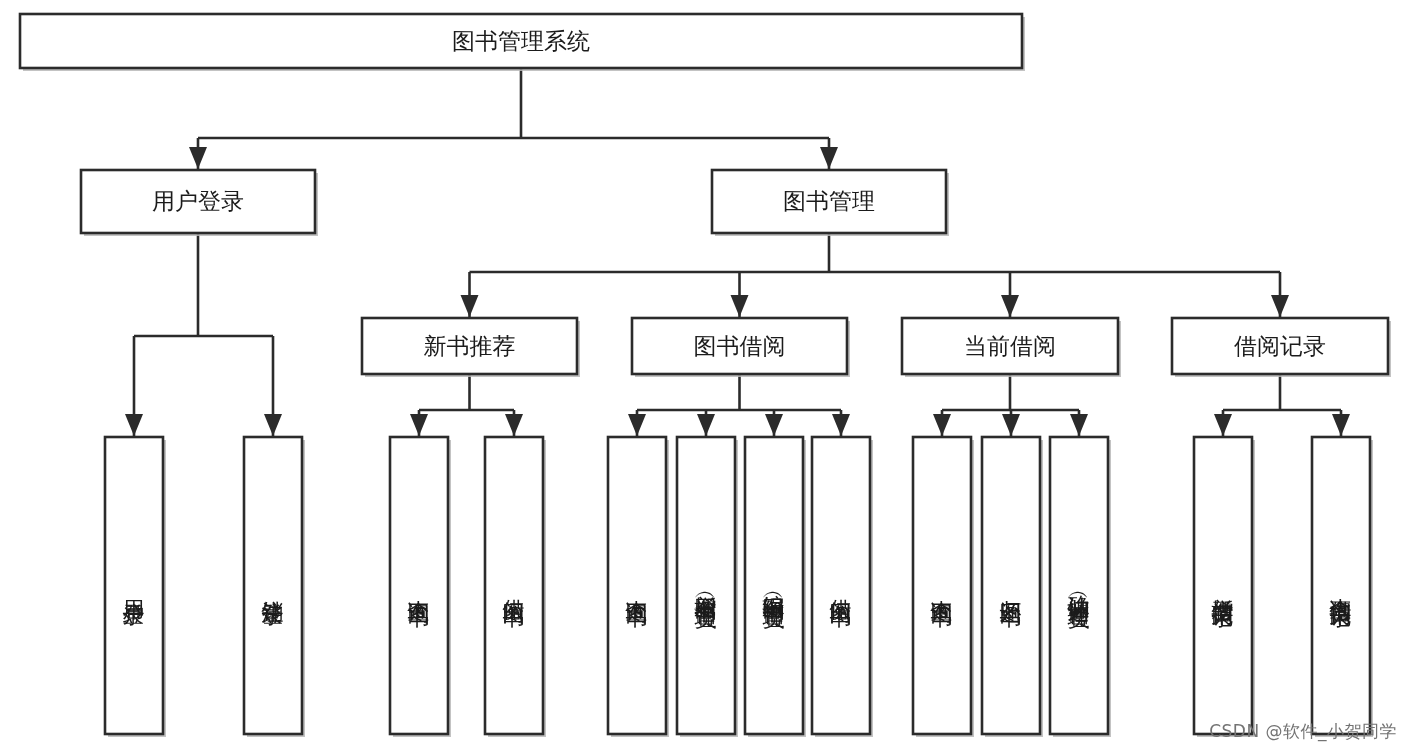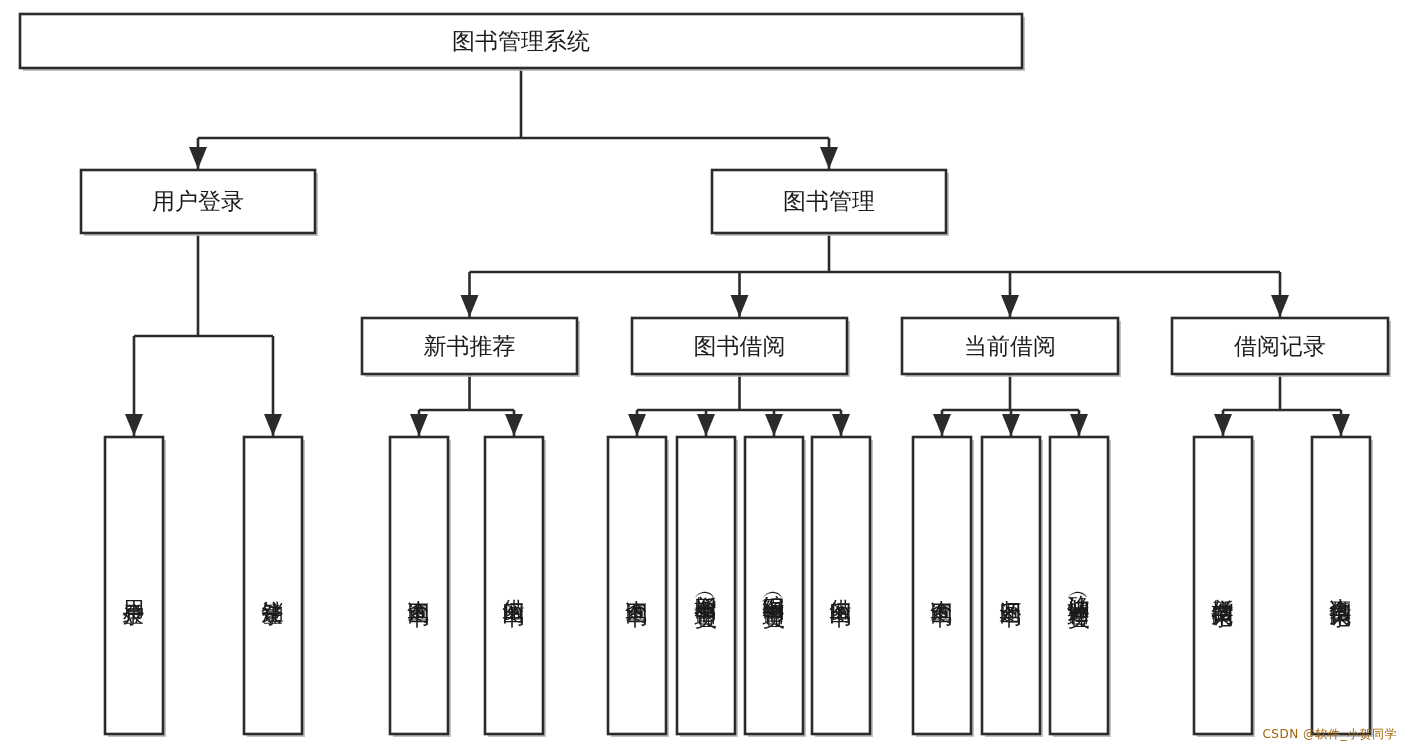--- a/index.html
+++ b/index.html
@@ -75,22 +75,22 @@
     letter-spacing: 2px;
     color: #1b1b1b;
     white-space: nowrap;
     text-align: center;
   }
   #watermark {
     position: absolute;
     right: 8px;
     bottom: 4px;
     font-family: "DejaVu Sans", "Liberation Sans", sans-serif;
-    font-size: 12px;
-    color: #a16207;
+    font-size: 17px;
+    color: #737373;
     letter-spacing: 0.5px;
     user-select: none;
     margin-left: 12px;
   }
 </style>
 </head>
 <body>
 
 <div id="diagram-root">
   <svg class="tree" id="tree-svg" viewBox="0 0 1405 747" xmlns="http://www.w3.org/2000/svg">

